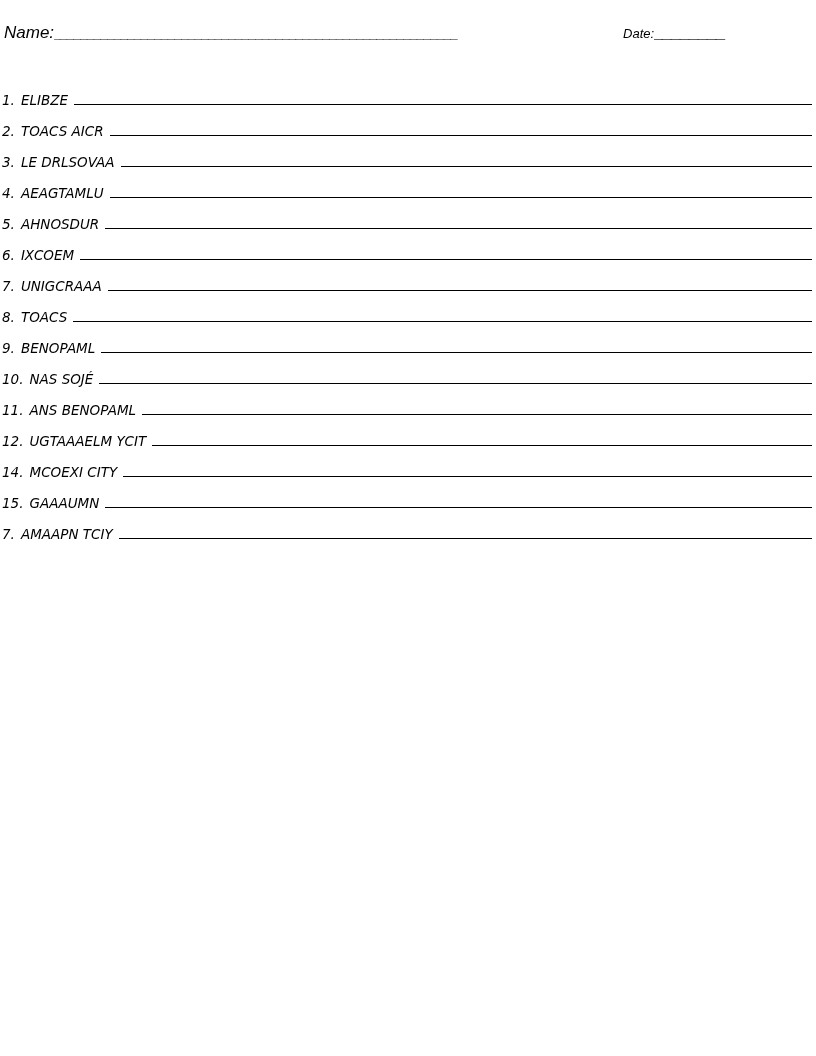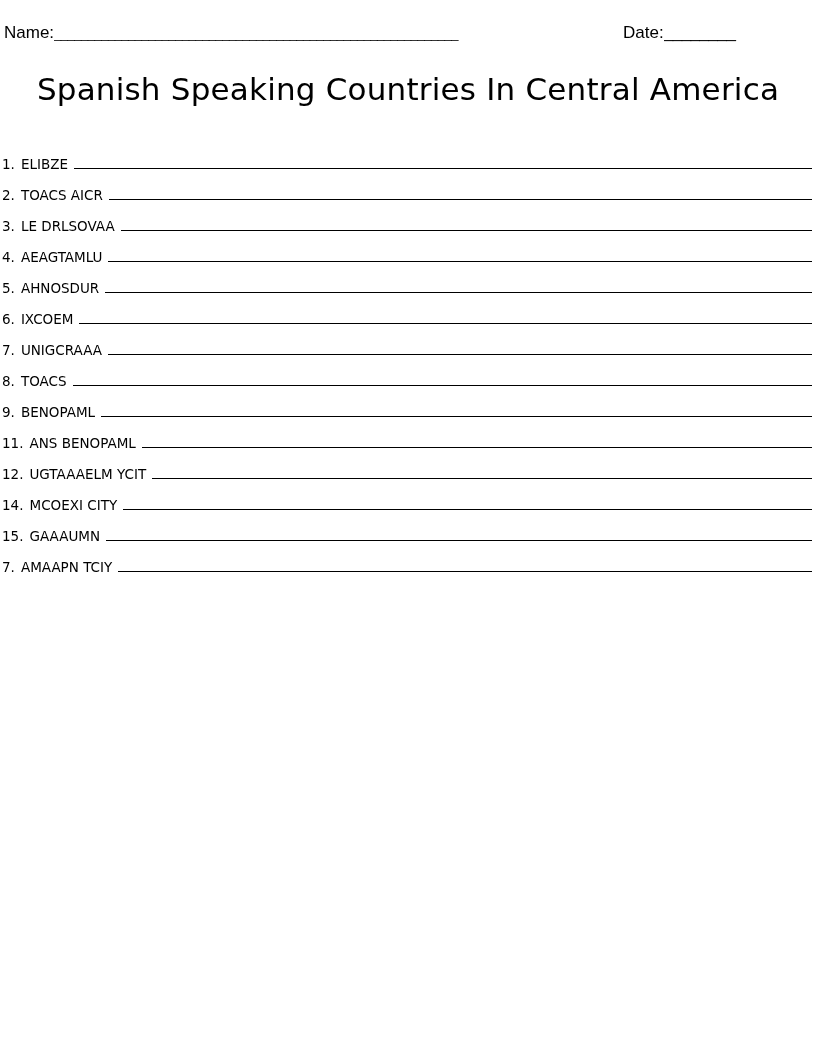--- a/index.html
+++ b/index.html
@@ -14,20 +14,21 @@
     color: #000000;
     position: relative;
     overflow: hidden;
   }
   .page {
     width: 816px;
     height: 905px;
     box-sizing: border-box;
     padding: 0;
     position: relative;
+    font-style: italic;
   }
 
   
   .header-row {
     display: flex;
     align-items: baseline;
     padding: 4px 8px 0 4px;
     font-family: "Liberation Sans", sans-serif;
     font-size: 17px;
     white-space: nowrap;
@@ -37,21 +38,21 @@
   }
   .name-rule {
     flex: 0 0 auto;
     width: 555px;
     font-family: "Liberation Sans", sans-serif;
     font-size: 13px;
     letter-spacing: -0.5px;
     overflow: hidden;
   }
   .date-label {
-    font-size: 17px;
+    font-size: 13px;
     margin-left: 14px;
   }
   .date-rule {
     font-family: "Liberation Sans", sans-serif;
     font-size: 17px;
     letter-spacing: -0.5px;
     overflow: hidden;
     width: 75px;
     display: inline-block;
     margin-top: 19px;
@@ -98,21 +99,20 @@
 
 <div class="page">
 
   <div class="header-row">
     <span class="name-label">Name:</span>
     <span class="name-rule">____________________________________________________________</span>
     <span class="date-label">Date:</span>
     <span class="date-rule">________</span>
   </div>
 
-  <h1 class="title">Spanish Speaking Countries In Central America</h1>
 
   <div class="list">
 
     <div class="item">
       <span class="item-text">1.</span>
       <span class="item-text">ELIBZE</span>
       <span class="item-rule"></span>
     </div>
 
     <div class="item">
@@ -156,20 +156,25 @@
       <span class="item-text">TOACS</span>
       <span class="item-rule"></span>
     </div>
 
     <div class="item">
       <span class="item-text">9.</span>
       <span class="item-text">BENOPAML</span>
       <span class="item-rule"></span>
     </div>
 
+    <div class="item">
+      <span class="item-text">10.</span>
+      <span class="item-text">NAS SOJÉ</span>
+      <span class="item-rule"></span>
+    </div>
 
     <div class="item">
       <span class="item-text">11.</span>
       <span class="item-text">ANS BENOPAML</span>
       <span class="item-rule"></span>
     </div>
 
     <div class="item">
       <span class="item-text">12.</span>
       <span class="item-text">UGTAAAELM YCIT</span>

